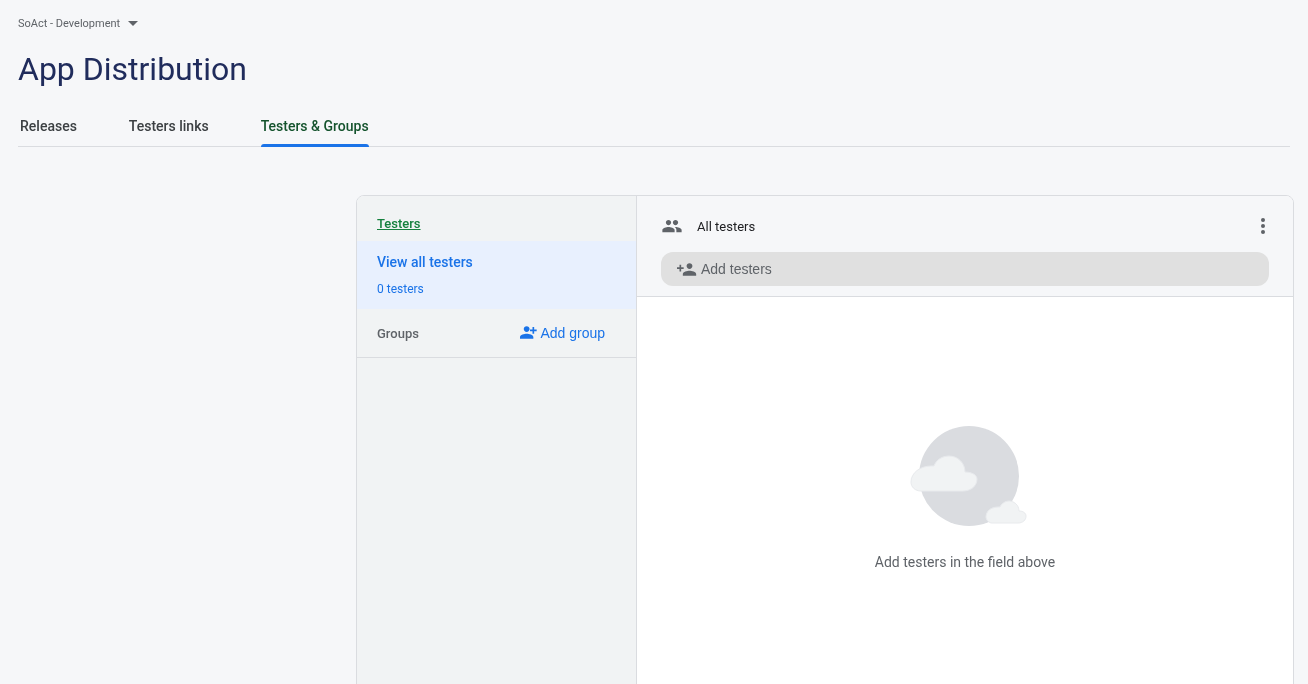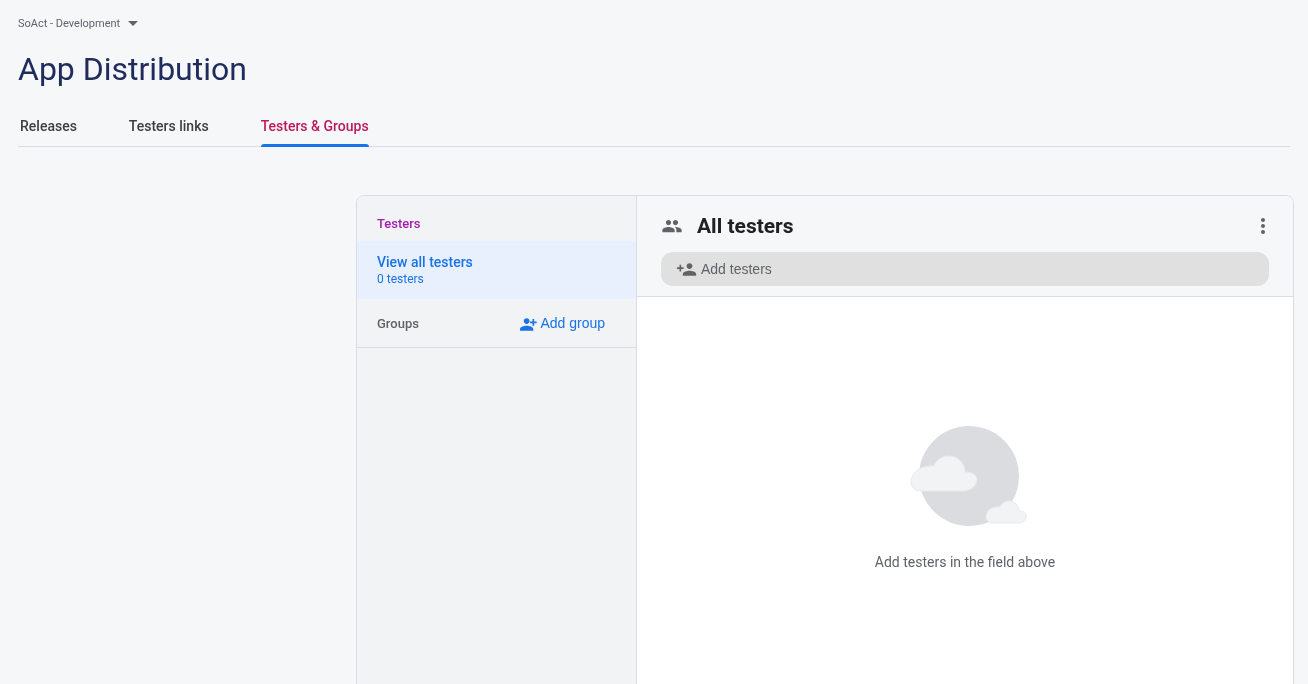--- a/index.html
+++ b/index.html
@@ -45,21 +45,21 @@
     }
     .tab {
       font-size: 14px;
       color: #3c4043;
       padding: 10px 0 12px 0;
       cursor: pointer;
       font-weight: 500;
       position: relative;
     }
     .tab.active {
-      color: #be185d;
+      color: #14532d;
     }
     .tab.active::after {
       content: '';
       position: absolute;
       left: 0;
       right: 0;
       bottom: -1px;
       height: 3px;
       background: #1a73e8;
       border-radius: 3px 3px 0 0;
@@ -81,55 +81,56 @@
     .sidebar {
       width: 280px;
       border-right: 1px solid #dadce0;
       background: #f1f3f4;
       display: flex;
       flex-direction: column;
     }
     .sidebar-section-header {
       padding: 20px 20px 10px 20px;
       font-size: 13px;
-      color: #a21caf;
-      font-weight: 500;
+      color: #15803d;
+      font-weight: 500;
+      text-decoration: underline;
     }
     .sidebar-item {
       padding: 13px 20px;
       cursor: pointer;
     }
     .sidebar-item.active {
       background: #e8f0fe;
     }
     .sidebar-item-title {
       font-size: 14px;
       color: #1a73e8;
       font-weight: 500;
     }
     .sidebar-item-sub {
       font-size: 12px;
       color: #1a73e8;
-      margin-top: 2px;
+      margin-top: 12px;
     }
     .groups-row {
       display: flex;
       align-items: center;
       justify-content: space-between;
       padding: 16px 31px 16px 20px;
       border-bottom: 1px solid #dadce0;
     }
     .groups-label {
       font-size: 13px;
       color: #5f6368;
       font-weight: 500;
     }
     .add-group-btn {
       display: inline-flex;
-      align-items: flex-end;
+      align-items: flex-start;
       color: #1a73e8;
       font-size: 14px;
       font-weight: 500;
       cursor: pointer;
       background: none;
       border: none;
     }
     .add-group-btn svg {
       fill: #1a73e8;
     }
@@ -147,23 +148,23 @@
     }
     .main-header-left {
       display: flex;
       align-items: center;
       gap: 14px;
     }
     .main-header-left svg {
       fill: #5f6368;
     }
     .main-title {
-      font-size: 21px;
+      font-size: 13px;
       color: #202124;
-      font-weight: 700;
+      font-weight: 400;
     }
     .more-btn {
       background: none;
       border: none;
       cursor: pointer;
       padding: 4px;
       border-radius: 50%;
       display: flex;
       align-items: center;
       justify-content: center;

